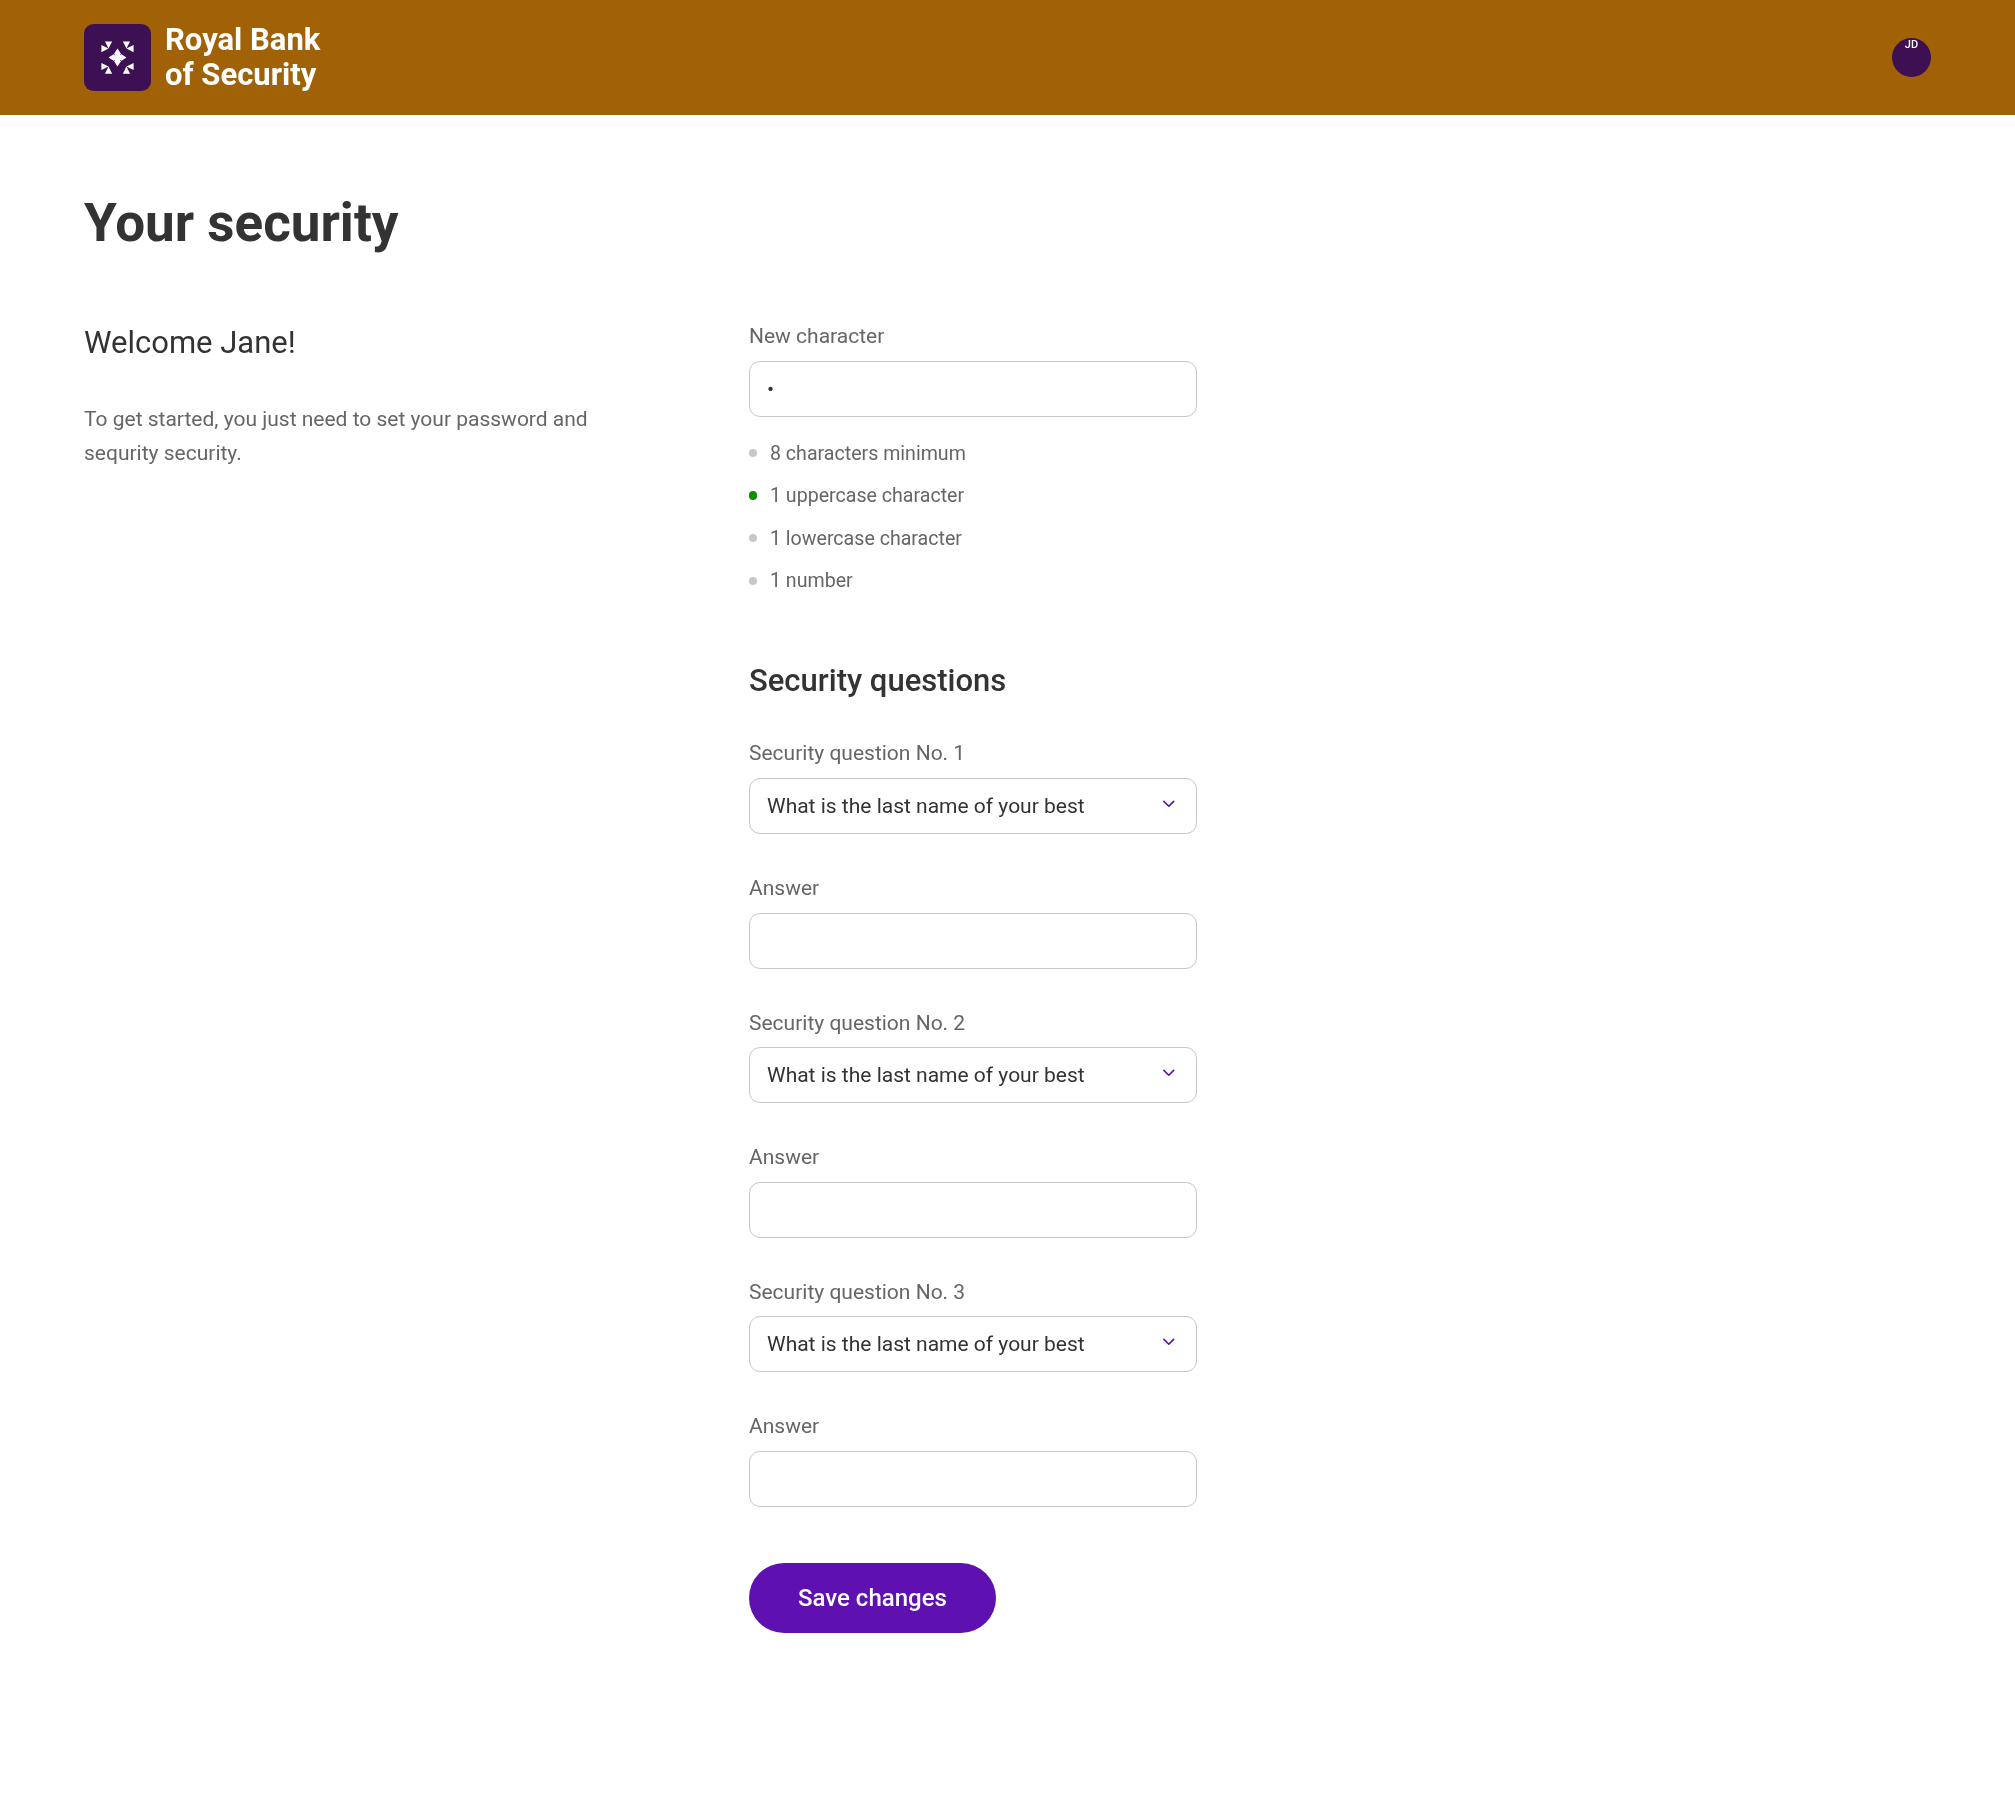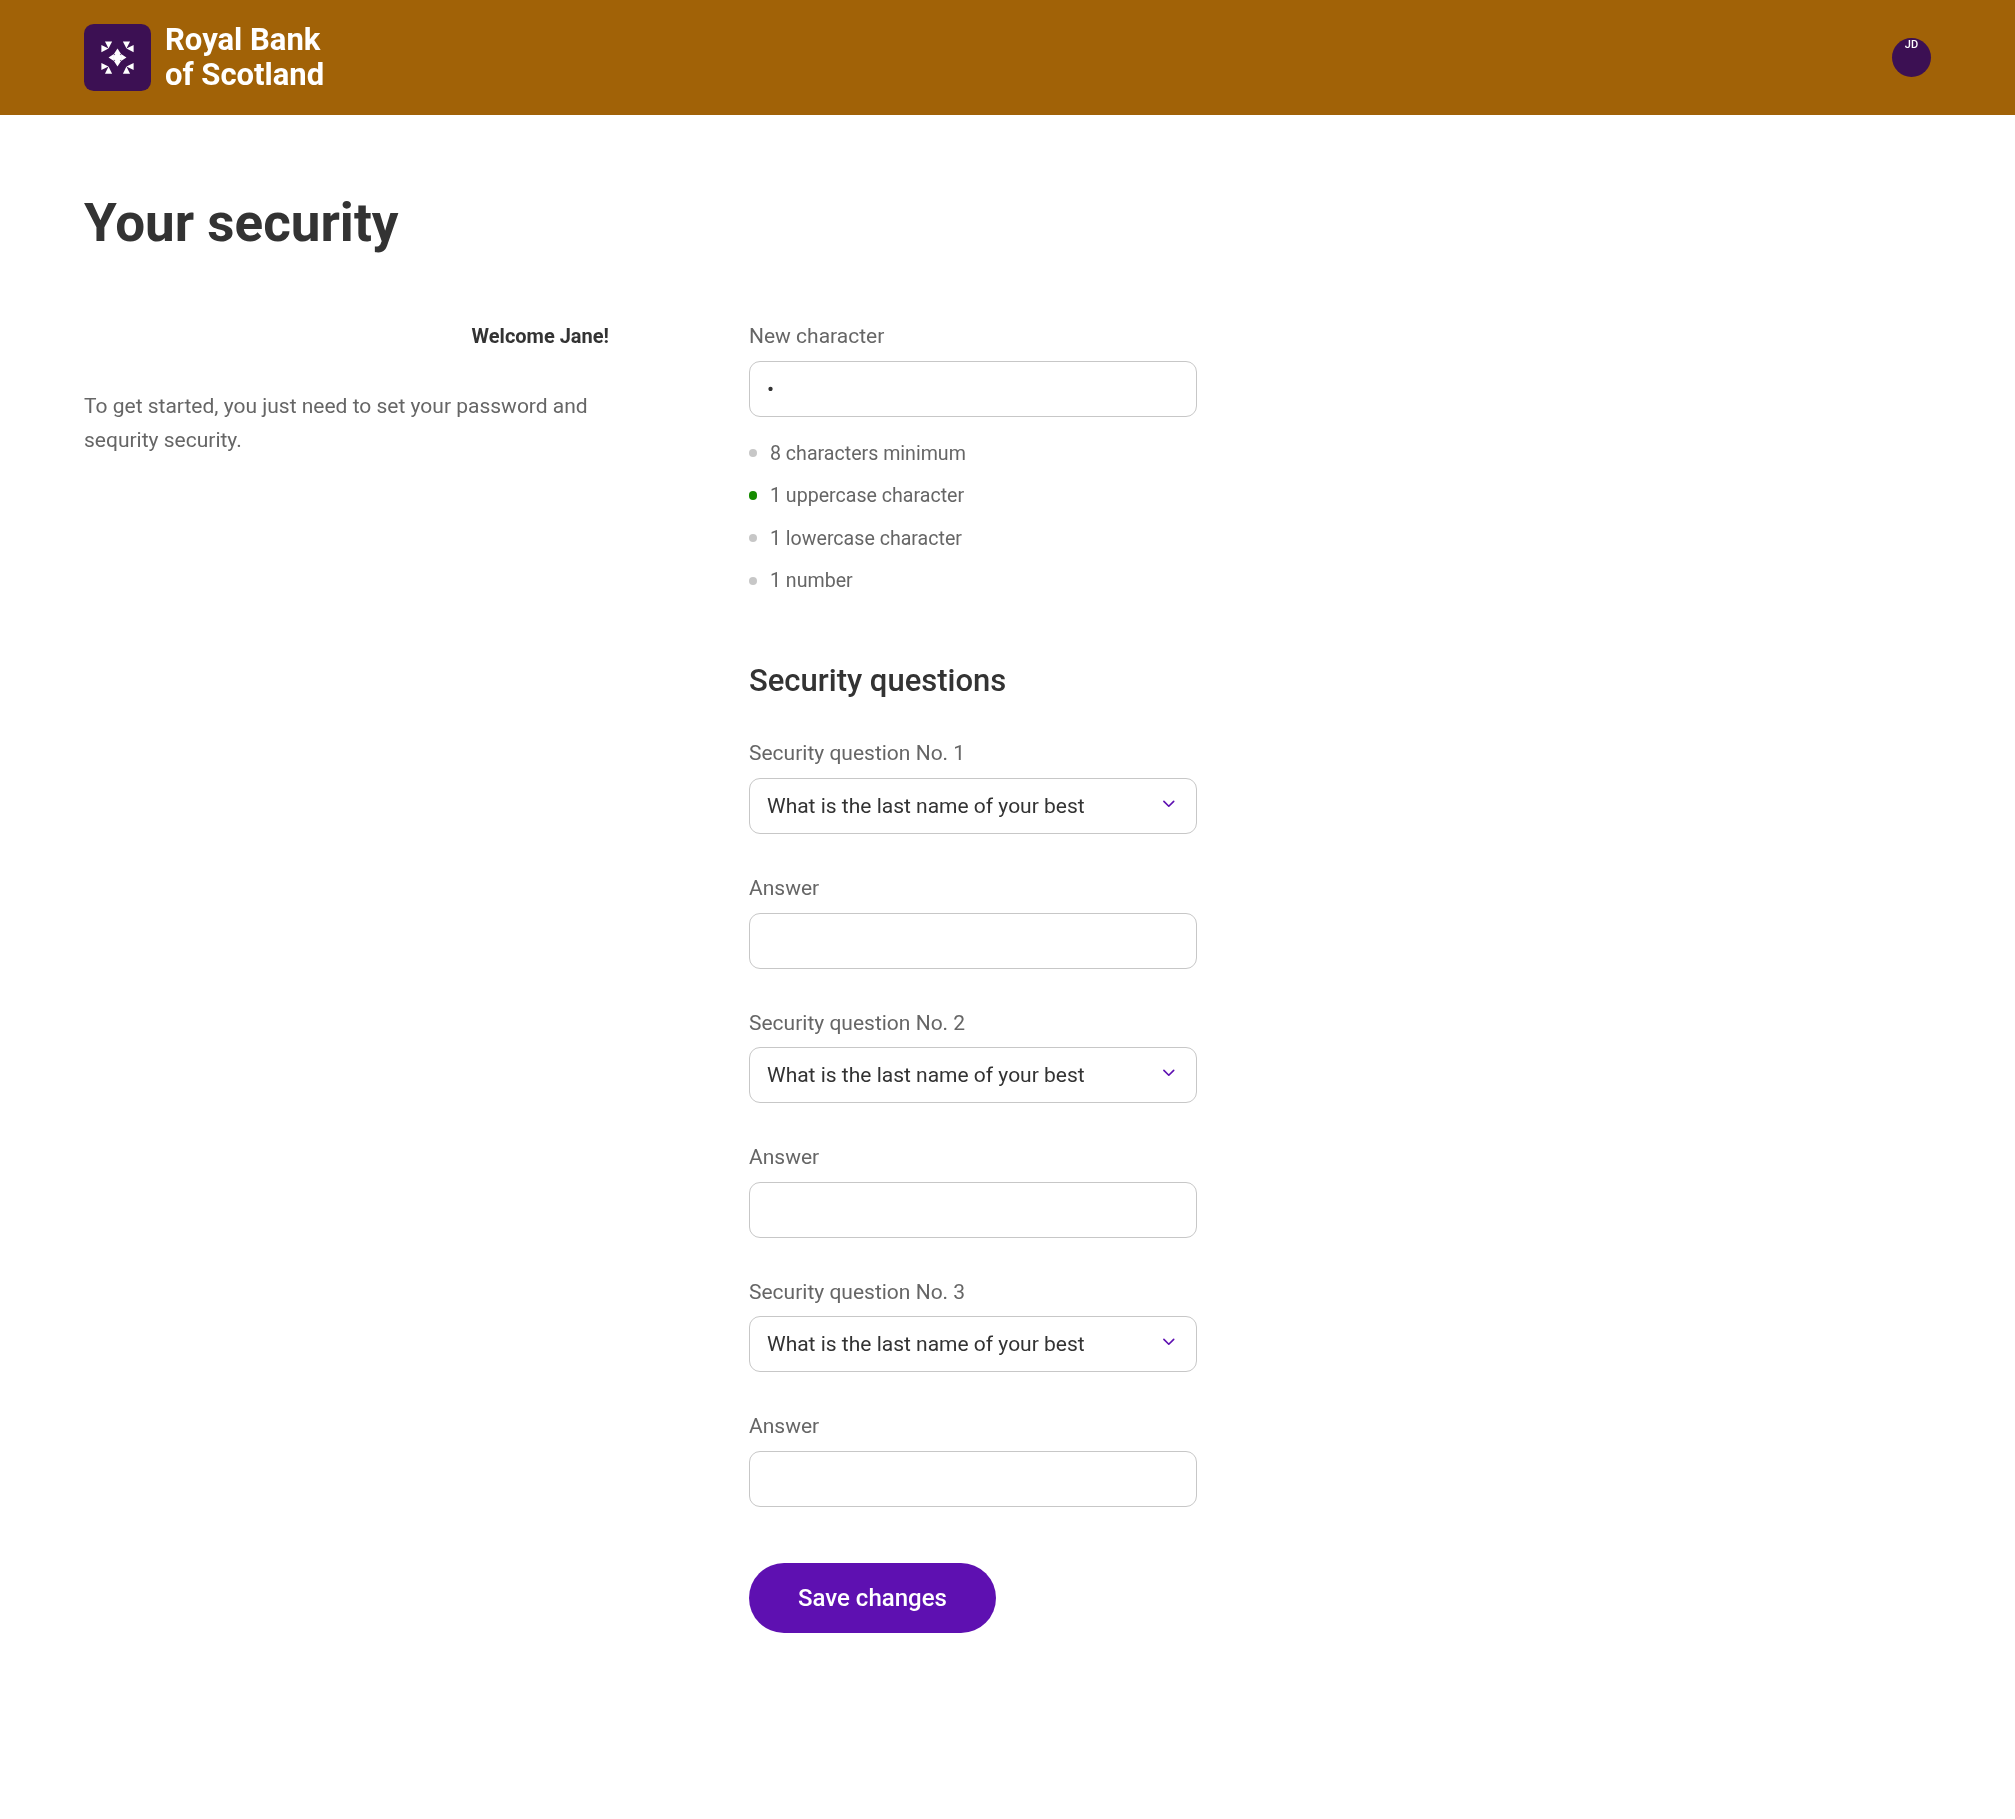--- a/index.html
+++ b/index.html
@@ -63,25 +63,24 @@
     display: flex;
     gap: 140px;
   }
   .left-col {
     width: 525px;
   }
   .right-col {
     width: 448px;
   }
   .welcome-heading {
-    font-size: 20px;
-    font-weight: 700;
-    color: #333333;
-    margin-bottom: 42px;
-    text-align: right;
+    font-size: 31px;
+    font-weight: 400;
+    color: #333333;
+    margin-bottom: 42px;
   }
   .intro-text {
     font-size: 21px;
     line-height: 1.6;
     color: #666666;
   }
   .section-heading {
     font-size: 31px;
     font-weight: 500;
     color: #333333;
@@ -181,21 +180,21 @@
           <circle cx="12" cy="12" r="2.2"></circle>
           <path d="M12 7 L14 10 L10 10 Z"></path>
           <path d="M12 17 L14 14 L10 14 Z"></path>
           <path d="M7 12 L10 10 L10 14 Z"></path>
           <path d="M17 12 L14 10 L14 14 Z"></path>
         </g>
       </svg>
     </div>
     <div class="brand-text">
       <div>Royal Bank</div>
-      <div>of Scotland</div>
+      <div>of Security</div>
     </div>
   </div>
   <div class="avatar">
     <span>JD</span>
   </div>
 </div>
 
 <div class="content">
   <h1 class="page-title">Your security</h1>
 

